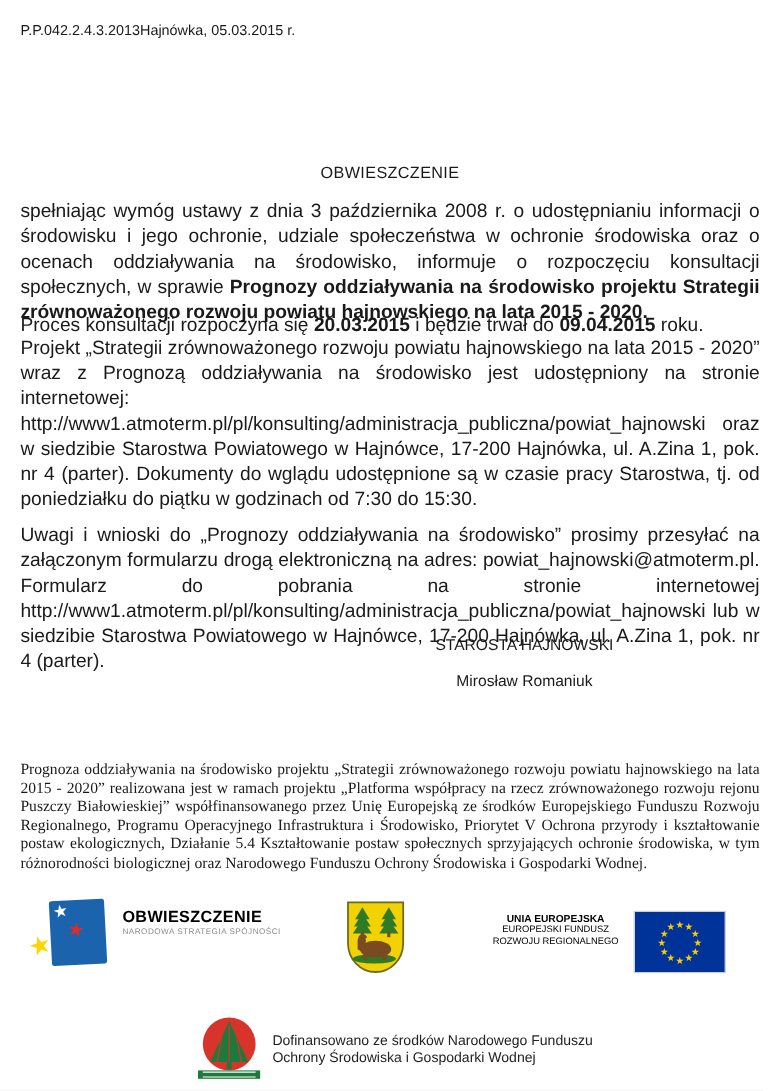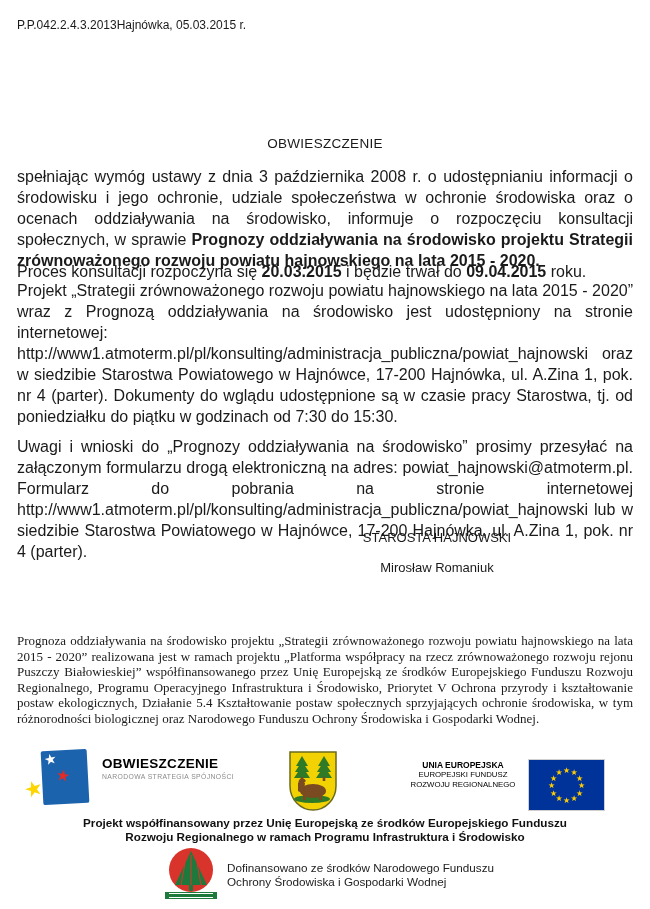--- a/index.html
+++ b/index.html
@@ -131,21 +131,20 @@
           <text x="30" y="41">★</text>
           <text x="24.5" y="35.5">★</text>
         <text x="22.5" y="28">★</text>
           <text x="24.5" y="20.5">★</text>
           <text x="30" y="15">★</text>
       </g>
     </svg>
 
   </div>
 
-  <div class="cofinance">Projekt współfinansowany przez Unię Europejską ze środków Europejskiego Funduszu Rozwoju Regionalnego w ramach Programu Infrastruktura i Środowisko</div>
 
   <div class="nfos">
     <svg width="52" height="56" viewBox="0 0 52 56">
       <circle cx="26" cy="23" r="22" fill="#d9342b"></circle>
       <g fill="#1e7a3c">
         <polygon points="26,4 42,38 10,38"></polygon>
         <rect x="24" y="36" width="4" height="8"></rect>
       </g>
       <g stroke="#d9342b" stroke-width="1">
         <line x1="20" y1="16" x2="16" y2="38"></line>

